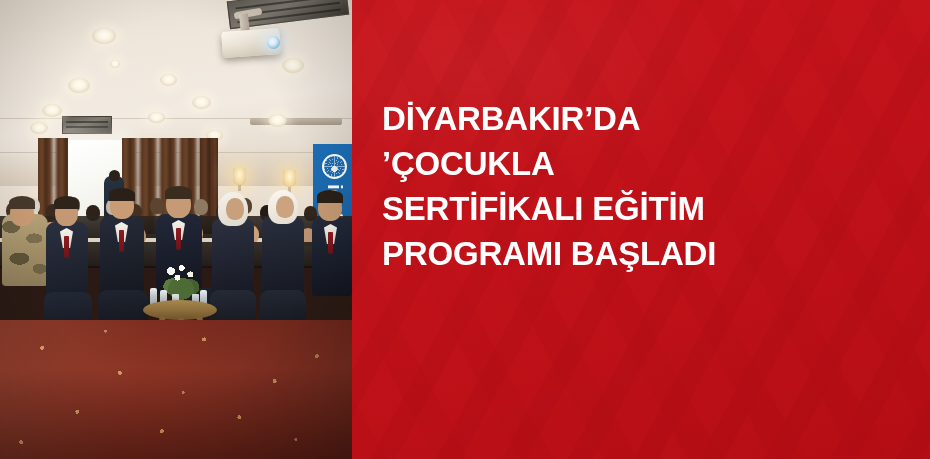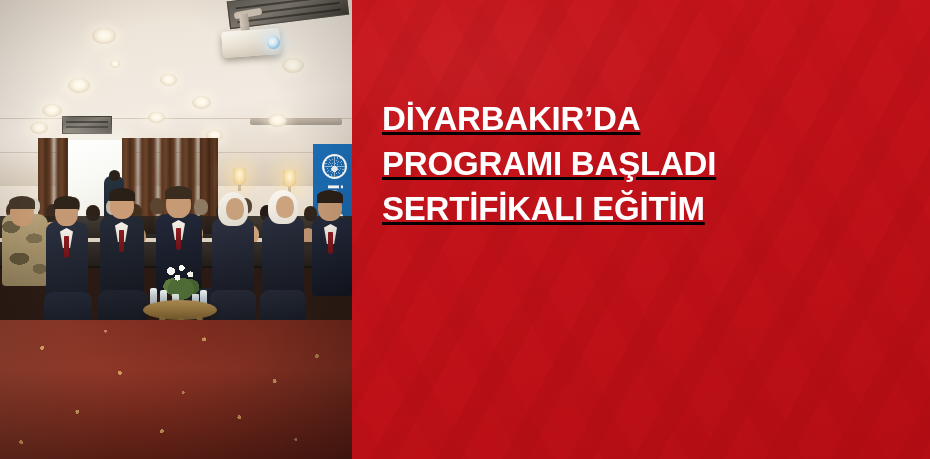--- a/index.html
+++ b/index.html
@@ -354,21 +354,20 @@
     background:
       repeating-linear-gradient(118deg, rgba(130,6,12,0.25) 0px, rgba(130,6,12,0.25) 22px, rgba(190,16,22,0) 22px, rgba(190,16,22,0) 58px),
       repeating-linear-gradient(62deg, rgba(150,10,16,0.18) 0px, rgba(150,10,16,0.18) 30px, rgba(190,16,22,0) 30px, rgba(190,16,22,0) 74px);
     pointer-events: none;
   }
   #headline {
     position: absolute;
     left: 30px;
     top: 96px;
     width: 530px;
-    text-decoration: underline;
   }
   .headline-line {
     color: #ffffff;
     font-family: "Liberation Sans", sans-serif;
     font-weight: bold;
     font-size: 33px;
     line-height: 45px;
     letter-spacing: -0.2px;
     white-space: nowrap;
   }
@@ -545,18 +544,19 @@
     <div id="carpet"></div>
     <div id="carpet-sheen"></div>
 
     <div id="photo-vignette"></div>
   </div>
 
   <div id="red-panel">
     <div id="red-texture"></div>
     <div id="headline">
       <div class="headline-line">DİYARBAKIR’DA</div>
+      <div class="headline-line">’ÇOCUKLA</div>
+      <div class="headline-line">SERTİFİKALI EĞİTİM</div>
       <div class="headline-line">PROGRAMI BAŞLADI</div>
-      <div class="headline-line">SERTİFİKALI EĞİTİM</div>
     </div>
   </div>
 
 </div>
 
 </body></html>

